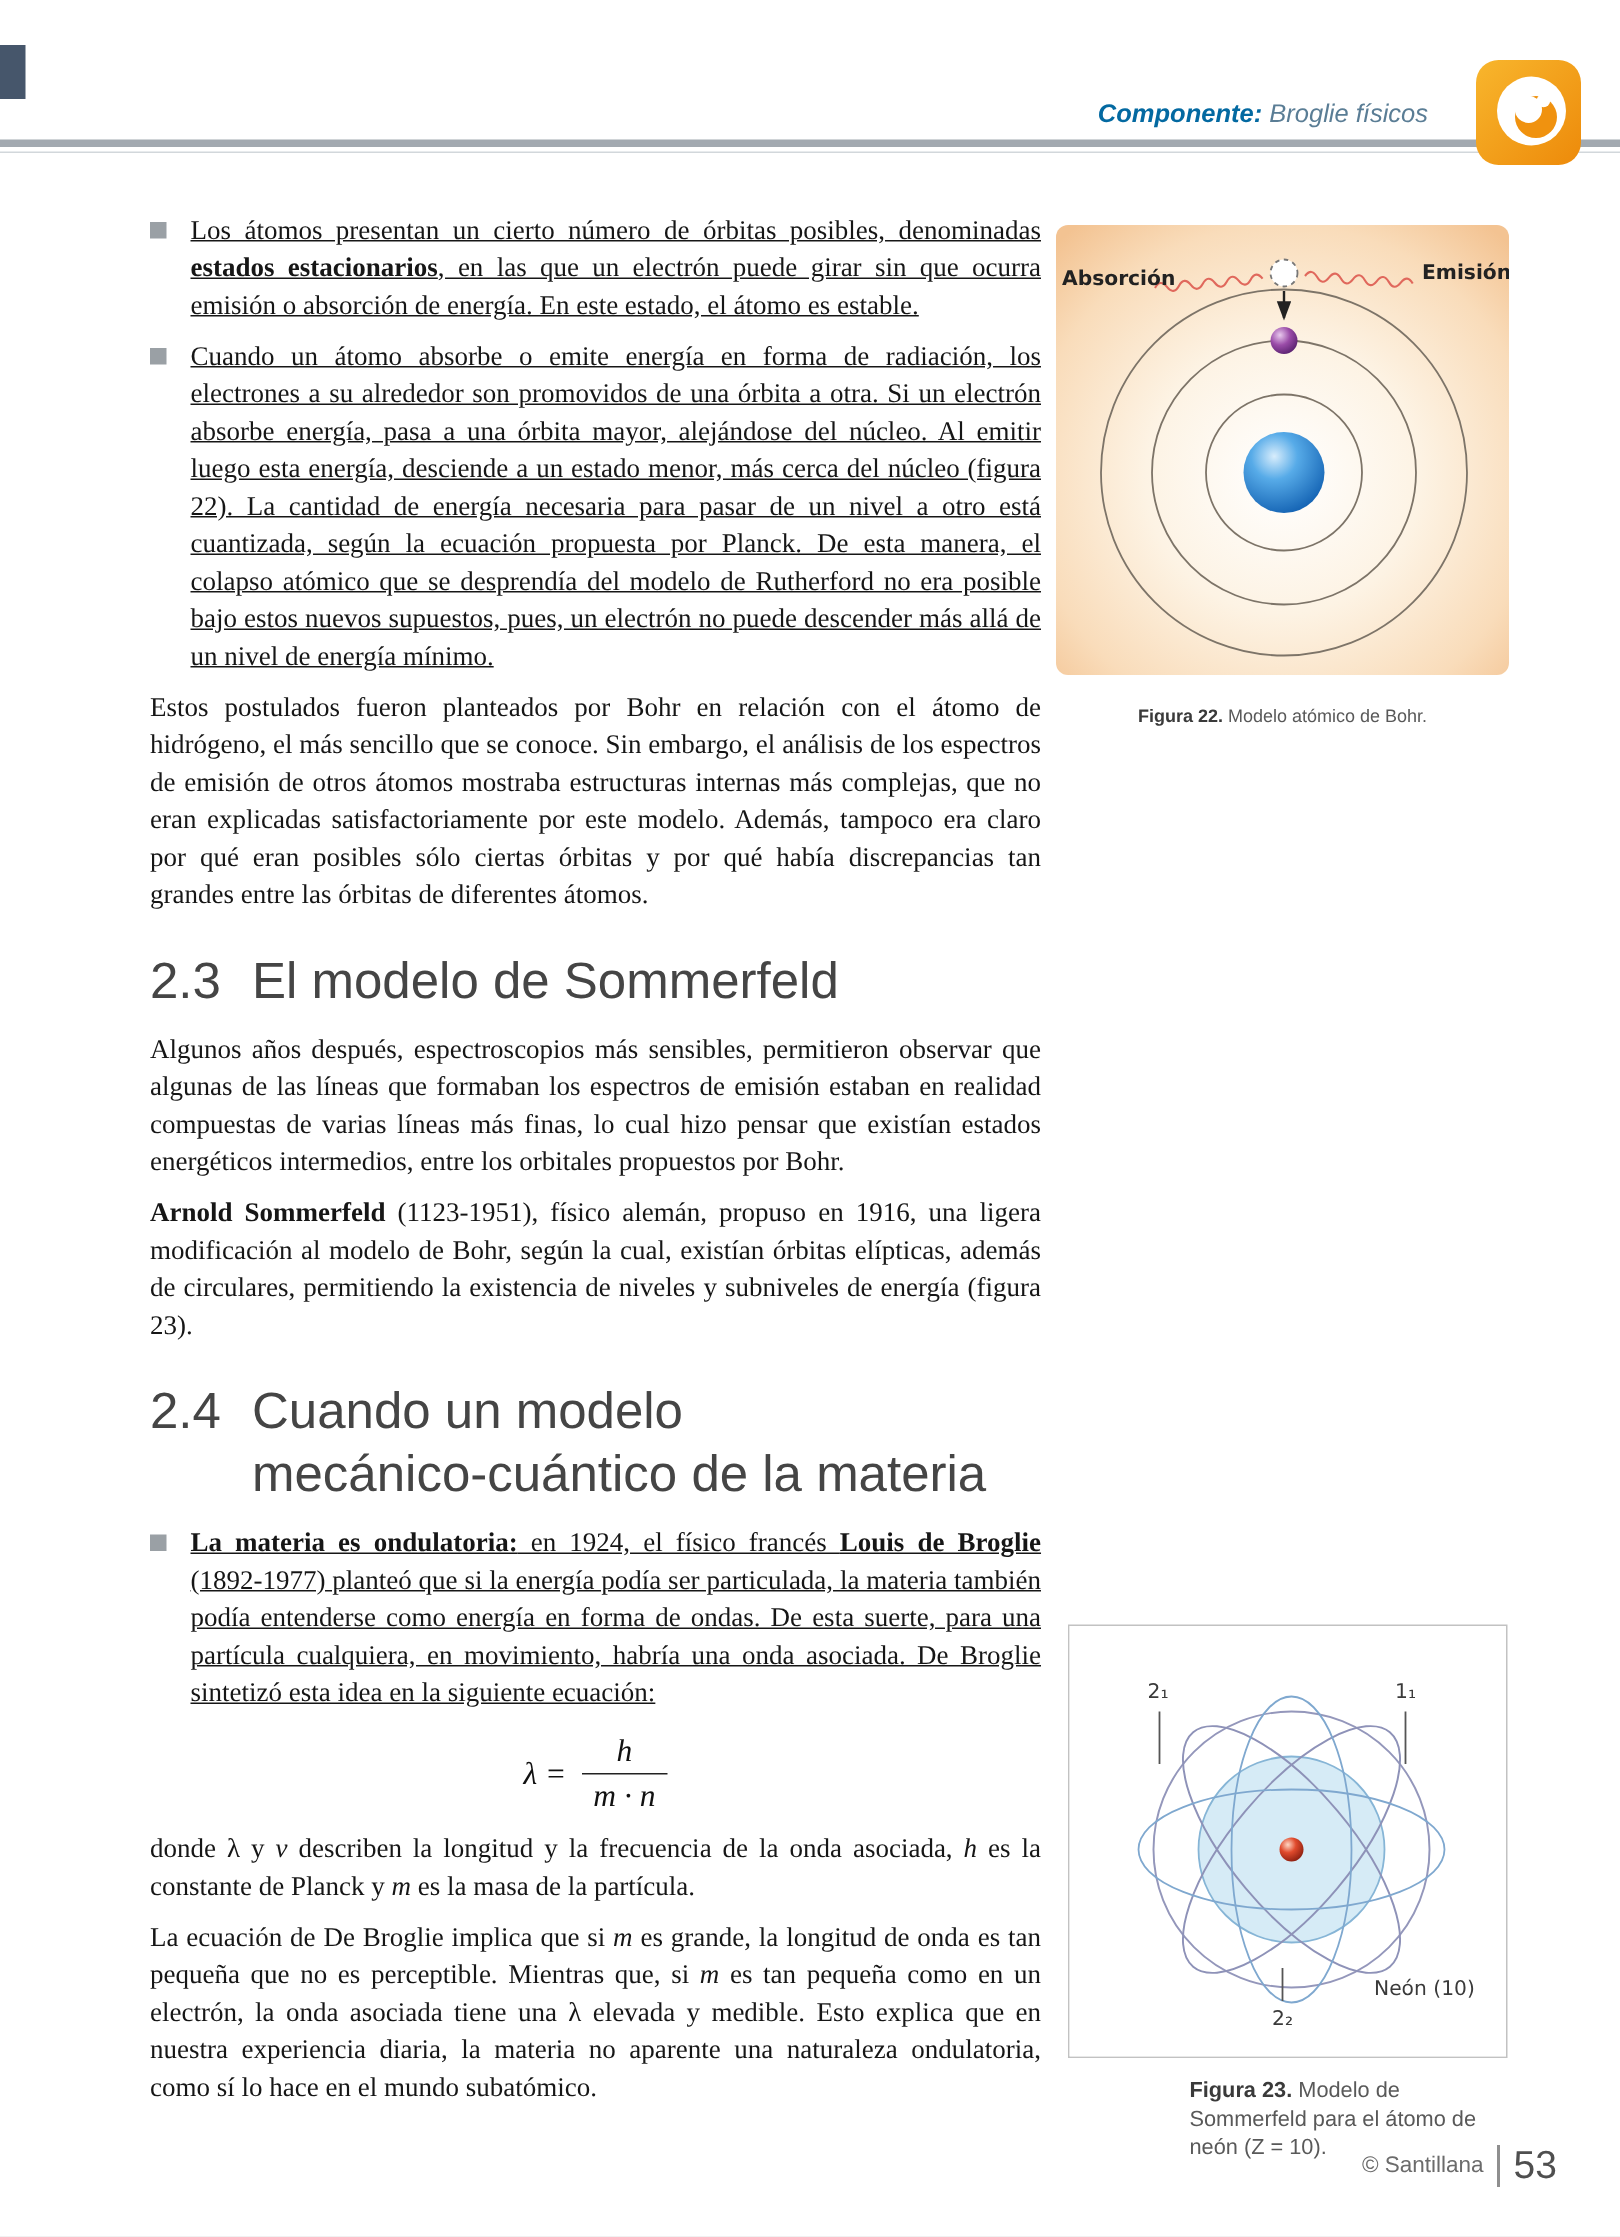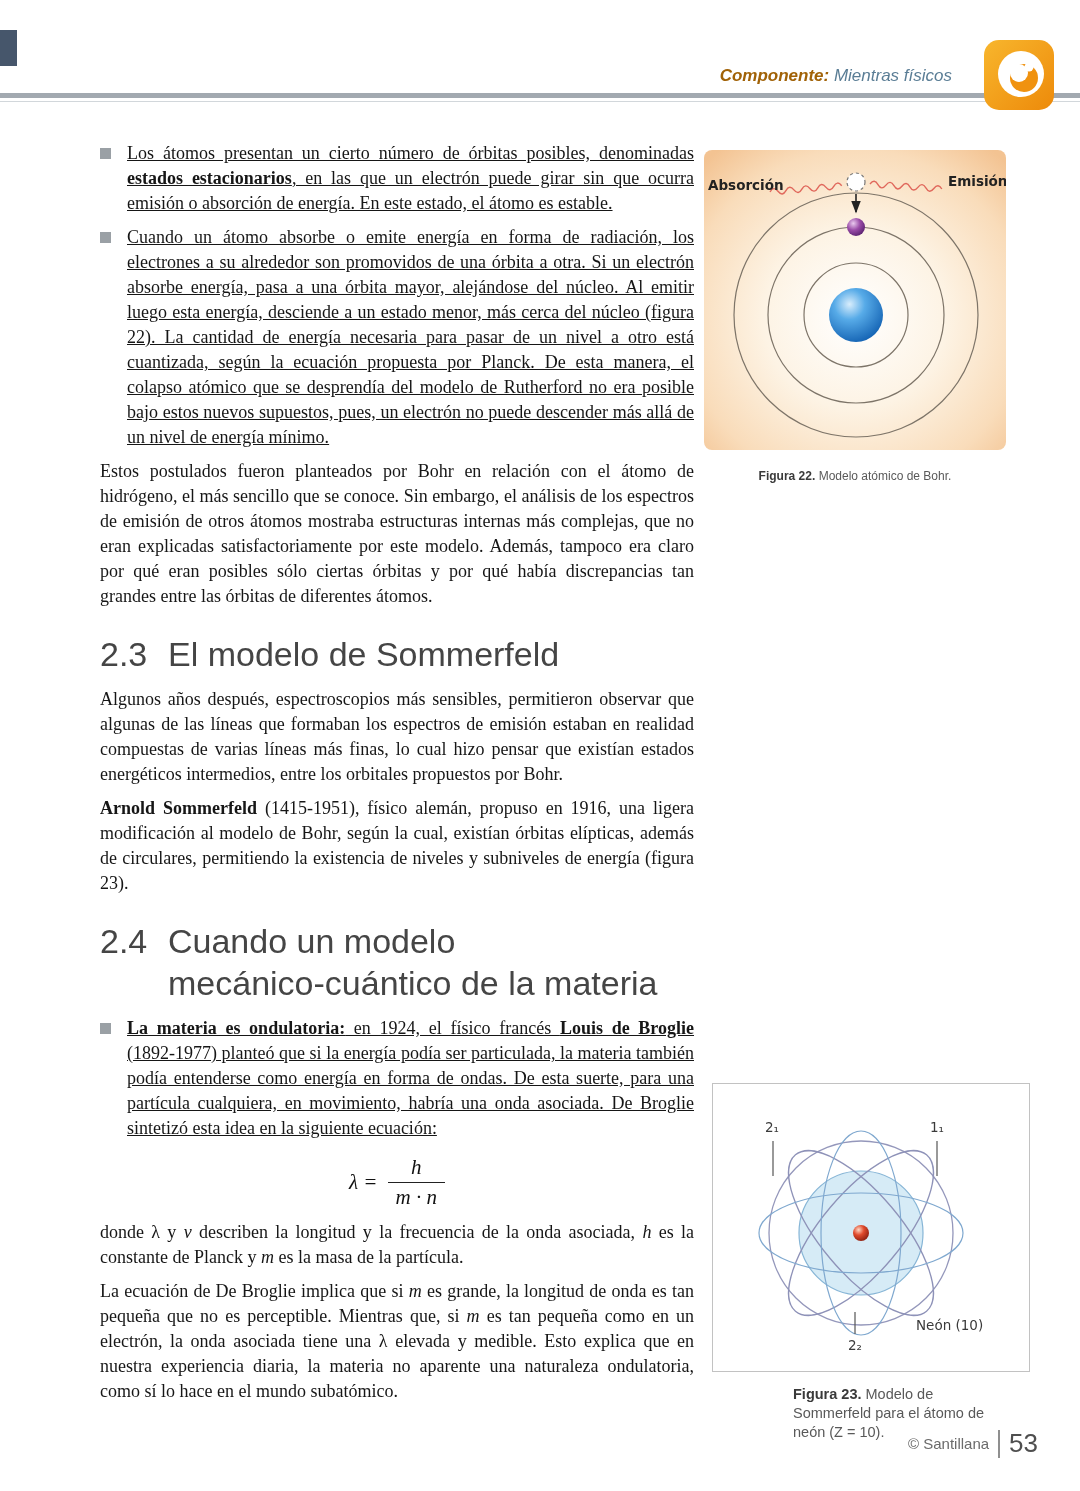--- a/index.html
+++ b/index.html
@@ -10,21 +10,21 @@
   }
   
   .corner-tab { position:absolute; left:0; top:30px; width:17px; height:36px; background:#46566b; }
   .header-rule { position:absolute; left:0; top:93px; width:100%; height:5px; background:#a2a9b0; }
   .header-rule2 { position:absolute; left:0; top:101px; width:100%; height:1px; background:#d2d7db; }
   .componente {
     position:absolute; top:66px; right:128px;
     font-family:"Liberation Sans", sans-serif; font-size:17px; font-style:italic;
     white-space:nowrap;
   }
-  .componente .lbl { font-weight:bold; color:#a16207; }
+  .componente .lbl { font-weight:bold; color:#0369a1; }
   .componente .val { color:#5a7d95; }
   .logo { position:absolute; top:40px; right:26px; width:70px; height:70px; }
   
   .main-col { position:absolute; left:100px; top:141px; width:594px; }
   .para, .bt { font-size:18px; line-height:25px; text-align:justify; }
   .para { margin:9px 0; }
   .bullet { display:flex; margin:0 0 9px 0;text-decoration:underline; }
   .bullet .sq { flex:0 0 11px; width:11px; height:11px; background:#9aa0a5; margin:7px 16px 0 0; }
   .b { font-weight:bold; }
   .i { font-style:italic; }
@@ -37,21 +37,21 @@
   
   .equation {
     display:flex; justify-content:center; align-items:center; gap:10px;
     margin:14px 0 10px 0; font-size:21px; font-style:italic; color:#111;
   }
   .frac { display:inline-flex; flex-direction:column; align-items:center; }
   .frac .fnum { padding:0 8px 2px 8px; }
   .frac .fden { border-top:1.6px solid #222; padding:2px 8px 0 8px; }
   
   .fig22 { position:absolute; left:704px; top:150px; width:302px; }
-  .fig23 { position:absolute; left:712px; top:1083px; width:318px; }
+  .fig23 { position:absolute; left:712px; top:1083px; width:293px; }
   .figbox { border:1px solid #c2c2c2; background:#fff; line-height:0; }
   .caption {
     font-family:"Liberation Sans", sans-serif; font-size:12px; line-height:19px;
     color:#595959; margin-top:13px;
   }
   .caption .b { color:#3a3a3a; }
   .cap-center { text-align:center; }
   .cap23 { margin-left:81px; width:212px; font-size:14.5px; }
   
   .footer { position:absolute; right:42px; top:1428px; display:flex; align-items:center; gap:9px;
@@ -63,21 +63,21 @@
 </style>
 </head>
 <body>
 
 <div class="page">
 
   <div class="corner-tab"></div>
   <div class="header-rule"></div>
   <div class="header-rule2"></div>
   <div class="componente">
-    <span class="lbl">Componente:</span><span class="val"> Mientras físicos</span>
+    <span class="lbl">Componente:</span><span class="val"> Broglie físicos</span>
   </div>
   <div class="logo">
     <svg viewBox="0 0 70 70" width="70" height="70">
       <defs>
         <linearGradient id="lg" x1="0" y1="0" x2="1" y2="1">
           <stop offset="0" stop-color="#f8b62d"></stop>
             <stop offset="1" stop-color="#ed8a0a"></stop>
         </linearGradient>
       </defs>
       <rect width="70" height="70" rx="15" fill="url(#lg)"></rect>
@@ -105,21 +105,21 @@
     <div class="para">Estos postulados fueron planteados por Bohr en relación con el átomo de hidrógeno, el más sencillo que se conoce. Sin embargo, el análisis de los espectros de emisión de otros átomos mostraba estructuras internas más complejas, que no eran explicadas satisfactoriamente por este modelo. Además, tampoco era claro por qué eran posibles sólo ciertas órbitas y por qué había discrepancias tan grandes entre las órbitas de diferentes átomos.</div>
 
     <div class="section">
       <span class="num">2.3</span>
       <span class="ttl">El modelo de Sommerfeld</span>
     </div>
 
     <div class="para">Algunos años después, espectroscopios más sensibles, permitieron observar que algunas de las líneas que formaban los espectros de emisión estaban en realidad compuestas de varias líneas más finas, lo cual hizo pensar que existían estados energéticos intermedios, entre los orbitales propuestos por Bohr.</div>
 
     <div class="para">
-      <span class="b">Arnold Sommerfeld</span><span> (1415-1951), físico alemán, propuso en 1916, una ligera modificación al modelo de Bohr, según la cual, existían órbitas elípticas, además de circulares, permitiendo la existencia de niveles y subniveles de energía (figura 23).</span>
+      <span class="b">Arnold Sommerfeld</span><span> (1123-1951), físico alemán, propuso en 1916, una ligera modificación al modelo de Bohr, según la cual, existían órbitas elípticas, además de circulares, permitiendo la existencia de niveles y subniveles de energía (figura 23).</span>
     </div>
 
     <div class="section">
       <span class="num">2.4</span>
       <span class="ttl">
         <div>Cuando un modelo</div>
         <div>mecánico-cuántico de la materia</div>
       </span>
     </div>
 

